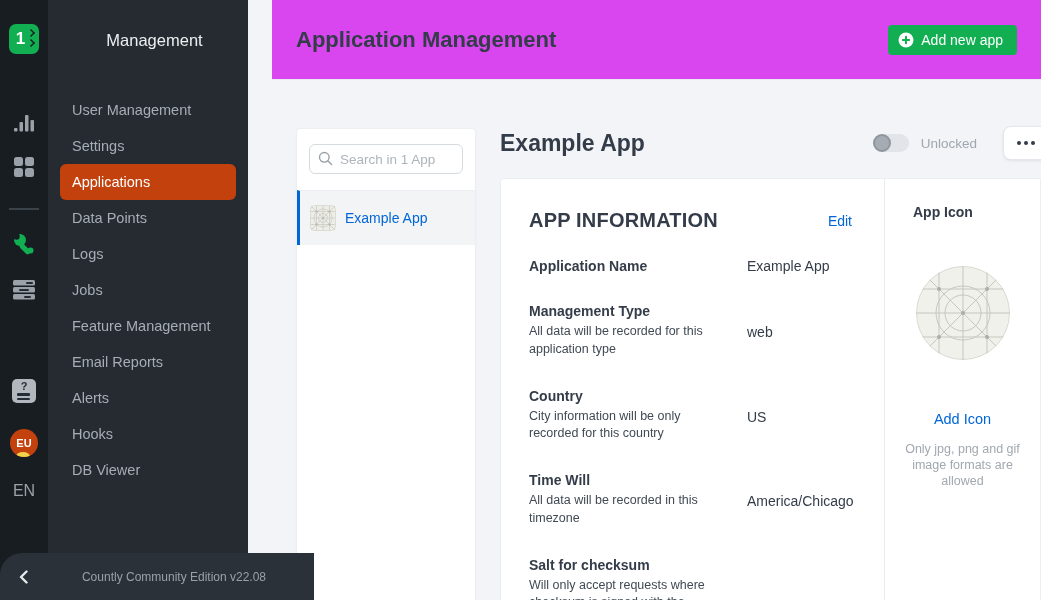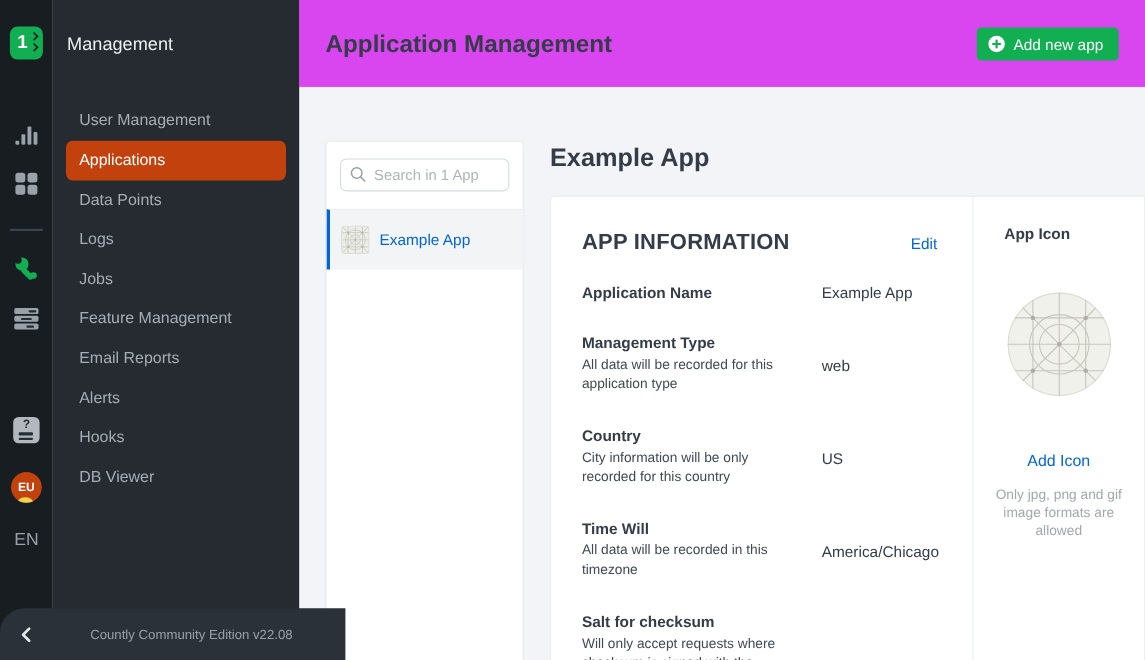--- a/index.html
+++ b/index.html
@@ -22,21 +22,21 @@
   .help-box .q { position:absolute; top:1px; left:0; right:0; text-align:center; font-size:11px; font-weight:700; color:#272D34; }
   .help-box .l1,.help-box .l2 { position:absolute; left:5px; height:2.5px; background:#272D34; border-radius:1px; }
   .help-box .l1 { width:13px; top:14px; }
   .help-box .l2 { width:13px; top:18.5px; }
   .avatar { width:28px; height:28px; border-radius:50%; background:#c2410c; color:#fff; font-size:11px; font-weight:700;
             display:flex; align-items:center; justify-content:center; margin-top:26px; position:relative; overflow:hidden; cursor:pointer; }
   .avatar .sliver { position:absolute; bottom:-4px; left:6px; width:14px; height:9px; background:#F2D24B; border-radius:50%; }
   .lang { color:#9AA1A8; font-size:16px; margin-top:25px; cursor:pointer; }
 
   
-  .sidebar { position:absolute; left:48px; top:0; width:224px; height:600px; background:#252B31; z-index:1; }
+  .sidebar { position:absolute; left:48px; top:0; width:200px; height:600px; background:#252B31; z-index:1;text-align:center; }
   .sidebar-title { color:#ECEFF1; font-size:16.5px; font-weight:500; padding:31px 0 0 13px; }
   .nav { margin-top:42px; }
   .nav-item { height:36px; display:flex; align-items:center; padding-left:24px; color:#A7ADB4;
               font-size:14.5px; cursor:pointer; }
   .nav-item.active { background:#c2410c; color:#fff; border-radius:6px; margin:0 12px; padding-left:12px; }
 
   
   .side-footer { position:absolute; left:0; bottom:0; width:314px; height:47px; background:#2A3138;
                  border-top-left-radius:22px; z-index:3; display:flex; align-items:center; }
   .collapse-btn { width:48px; display:flex; justify-content:center; cursor:pointer; }
@@ -166,20 +166,21 @@
 
   <div class="lang">EN</div>
 
   <div style="height:100px"></div>
 </div>
 
 <div class="sidebar">
   <div class="sidebar-title">Management</div>
   <div class="nav">
     <div class="nav-item">User Management</div>
+    <div class="nav-item">Settings</div>
     <div class="nav-item active">Applications</div>
     <div class="nav-item">Data Points</div>
     <div class="nav-item">Logs</div>
     <div class="nav-item">Jobs</div>
     <div class="nav-item">Feature Management</div>
     <div class="nav-item">Email Reports</div>
     <div class="nav-item">Alerts</div>
     <div class="nav-item">Hooks</div>
     <div class="nav-item">DB Viewer</div>
   </div>
@@ -239,20 +240,31 @@
               <circle cx="19.5" cy="19.5" r="1"></circle>
             <circle cx="13" cy="13" r="1"></circle>
           </g>
         </svg>
         <span class="app-row-name">Example App</span>
       </div>
     </div>
 
     <div class="detail-head">
       <div class="detail-title">Example App</div>
+      <div class="toggle-group">
+        <div class="toggle">
+          <span class="knob"></span>
+        </div>
+        <span class="toggle-label">Unlocked</span>
+        <div class="more-btn">
+          <i></i>
+            <i></i>
+            <i></i>
+        </div>
+      </div>
     </div>
 
     <div class="detail-card">
 
       <div class="info-col">
         <div class="info-head">
           <div class="info-heading">APP INFORMATION</div>
           <a class="edit-link">Edit</a>
         </div>
 

